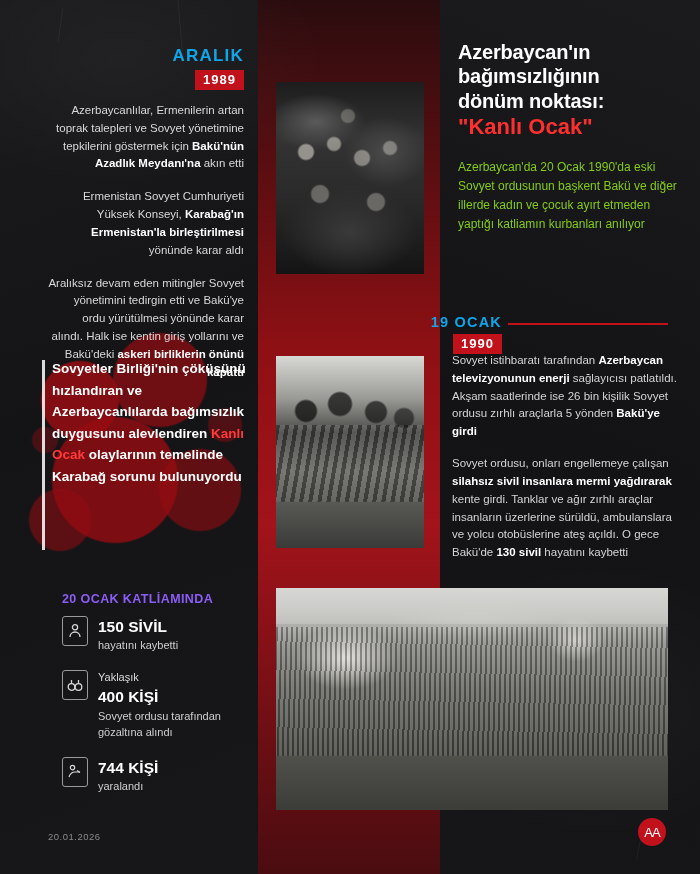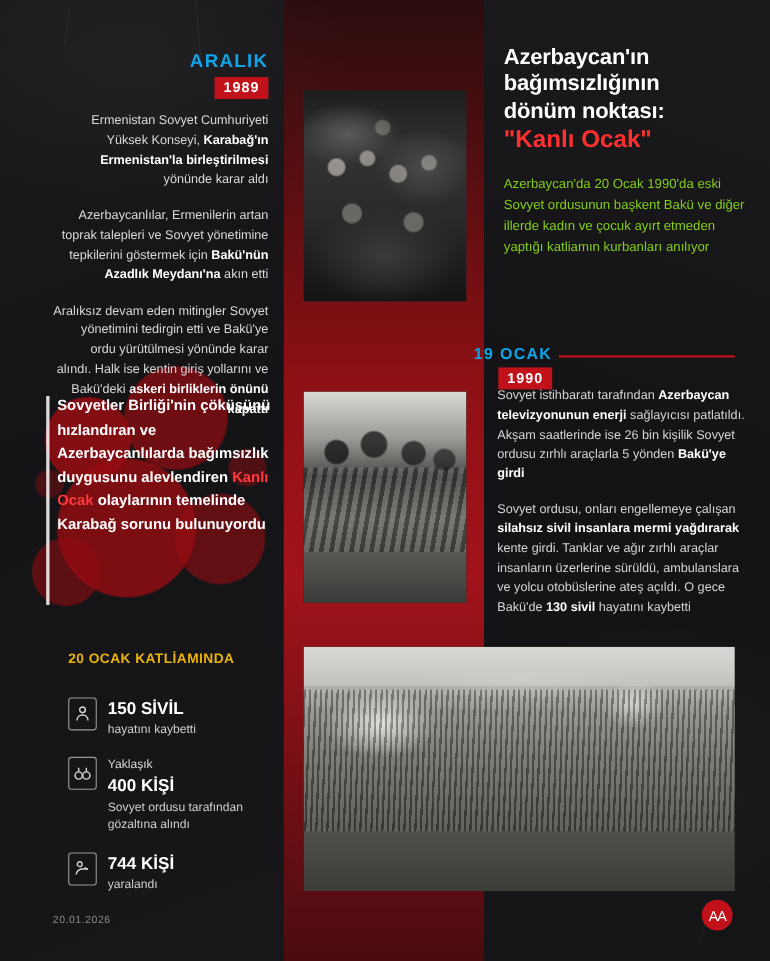--- a/index.html
+++ b/index.html
@@ -75,22 +75,22 @@
   }
   .quote-box .hl { color: #ff3b3b; }
   .quote-bar {
     position: absolute; left: 42px; top: 360px; width: 3px; height: 190px;
     background: #ffffff; opacity: .85;
   }
 
   
   .stats { position: absolute; left: 62px; top: 592px; width: 190px; }
   .stats-title {
-    color: #eab308; font-size: 12.5px; font-weight: bold; letter-spacing: .4px;
-    margin-bottom: 28px;
+    color: #8b5cf6; font-size: 12.5px; font-weight: bold; letter-spacing: .4px;
+    margin-bottom: 10px;
   }
   .stat-row { display: flex; align-items: flex-start; gap: 10px; margin-bottom: 16px; }
   .stat-icon {
     width: 26px; height: 30px; border: 1.6px solid #9a9a9a; border-radius: 3px;
     display: flex; align-items: center; justify-content: center; flex: 0 0 26px;
     color: #d6d6d6;
   }
   .stat-text { color: #cfcfcf; font-size: 11px; line-height: 1.45; }
   .stat-num { color: #ffffff; font-size: 15.5px; font-weight: bold; display: block; }
   .stat-pre { color: #d9d9d9; font-size: 11px; display: block; }
@@ -196,22 +196,22 @@
   <div class="scratch" style="left:640px;top:820px;width:1px;height:40px;transform:rotate(12deg);"></div>
 
   <div class="splatter"></div>
 
   <div class="left-col">
     <div class="date-head">
       <div class="date-month">ARALIK</div>
       <div class="date-year">1989</div>
     </div>
     <div style="height:56px"></div>
+    <p class="para">Azerbaycanlılar, Ermenilerin artan toprak talepleri ve Sovyet yönetimine tepkilerini göstermek için <b>Bakü'nün Azadlık Meydanı'na</b> akın etti</p>
     <p class="para">Ermenistan Sovyet Cumhuriyeti Yüksek Konseyi, <b>Karabağ'ın Ermenistan'la birleştirilmesi</b> yönünde karar aldı</p>
-    <p class="para">Azerbaycanlılar, Ermenilerin artan toprak talepleri ve Sovyet yönetimine tepkilerini göstermek için <b>Bakü'nün Azadlık Meydanı'na</b> akın etti</p>
     <p class="para">Aralıksız devam eden mitingler Sovyet yönetimini tedirgin etti ve Bakü'ye ordu yürütülmesi yönünde karar alındı. Halk ise kentin giriş yollarını ve Bakü'deki <b>askeri birliklerin önünü kapattı</b></p>
   </div>
 
   <div class="quote-bar"></div>
   <div class="quote-box">Sovyetler Birliği'nin çöküşünü hızlandıran ve Azerbaycanlılarda bağımsızlık duygusunu alevlendiren <span class="hl">Kanlı Ocak</span> olaylarının temelinde Karabağ sorunu bulunuyordu</div>
 
   <div class="stats">
     <div class="stats-title">20 OCAK KATLİAMINDA</div>
 
     <div class="stat-row">

